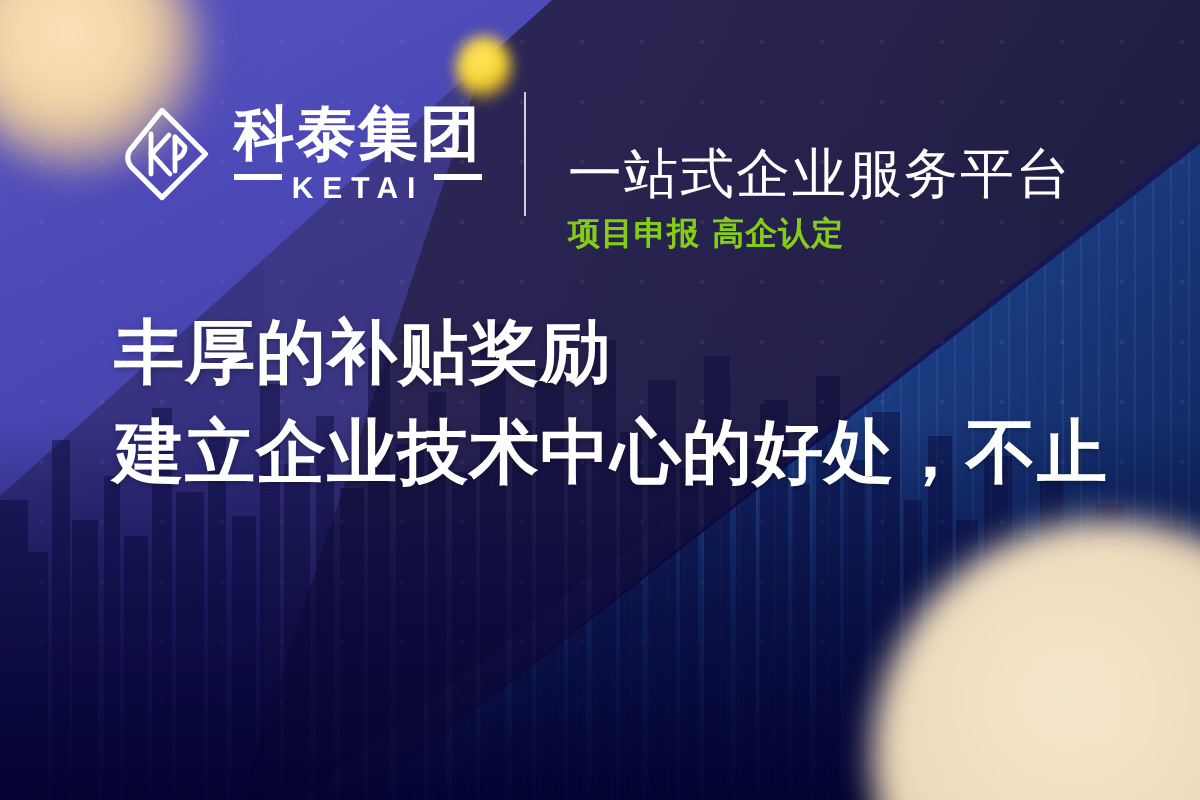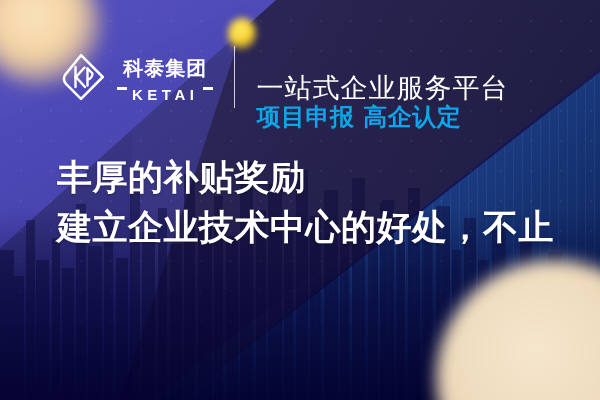--- a/index.html
+++ b/index.html
@@ -103,21 +103,21 @@
     position:absolute;left:0;top:38px;width:600px;height:78px;
     display:flex;align-items:center;
   }
   .logo-block{
     display:flex;align-items:center;
     margin-left:56px;
   }
   .logo-mark{width:50px;height:50px;flex:0 0 auto;}
   .logo-words{margin-left:11px;display:flex;flex-direction:column;align-items:center;}
   .logo-cn{
-    color:#ffffff;font-size:20px;line-height:30px;font-weight:bold;
+    color:#ffffff;font-size:30px;line-height:30px;font-weight:bold;
     letter-spacing:1px;white-space:nowrap;
     font-family:"DejaVu Sans","Liberation Sans",sans-serif;
   }
   .logo-en-row{display:flex;margin-top:4px;width:100%;}
   .logo-dash{height:3px;background:#fff;flex:1 1 auto;min-width:10px;}
   .logo-en{
     color:#ffffff;font-size:15px;line-height:15px;font-weight:bold;
     letter-spacing:4.5px;padding:0 5px;white-space:nowrap;
   }
 
@@ -127,21 +127,21 @@
   }
 
   .tagline{margin-left:21px;display:flex;flex-direction:column;justify-content:center;}
   .tagline-main{
     color:#ffffff;font-size:27px;line-height:31px;white-space:nowrap;
     letter-spacing:1px;
     font-family:"DejaVu Sans","Liberation Sans",sans-serif;
     margin-top:46px;
   }
   .tagline-sub{
-    color:#0ea5e9;font-size:24px;line-height:22px;white-space:nowrap;
+    color:#84cc16;font-size:16px;line-height:22px;white-space:nowrap;
     font-weight:bold;letter-spacing:.5px;margin-top:3px;
     font-family:"DejaVu Sans","Liberation Sans",sans-serif;
   }
 
   
   .headline{
     position:absolute;left:57px;top:152px;width:500px;
     color:#ffffff;font-weight:bold;
     font-size:35px;line-height:50px;letter-spacing:.5px;
     font-family:"DejaVu Sans","Liberation Sans",sans-serif;

